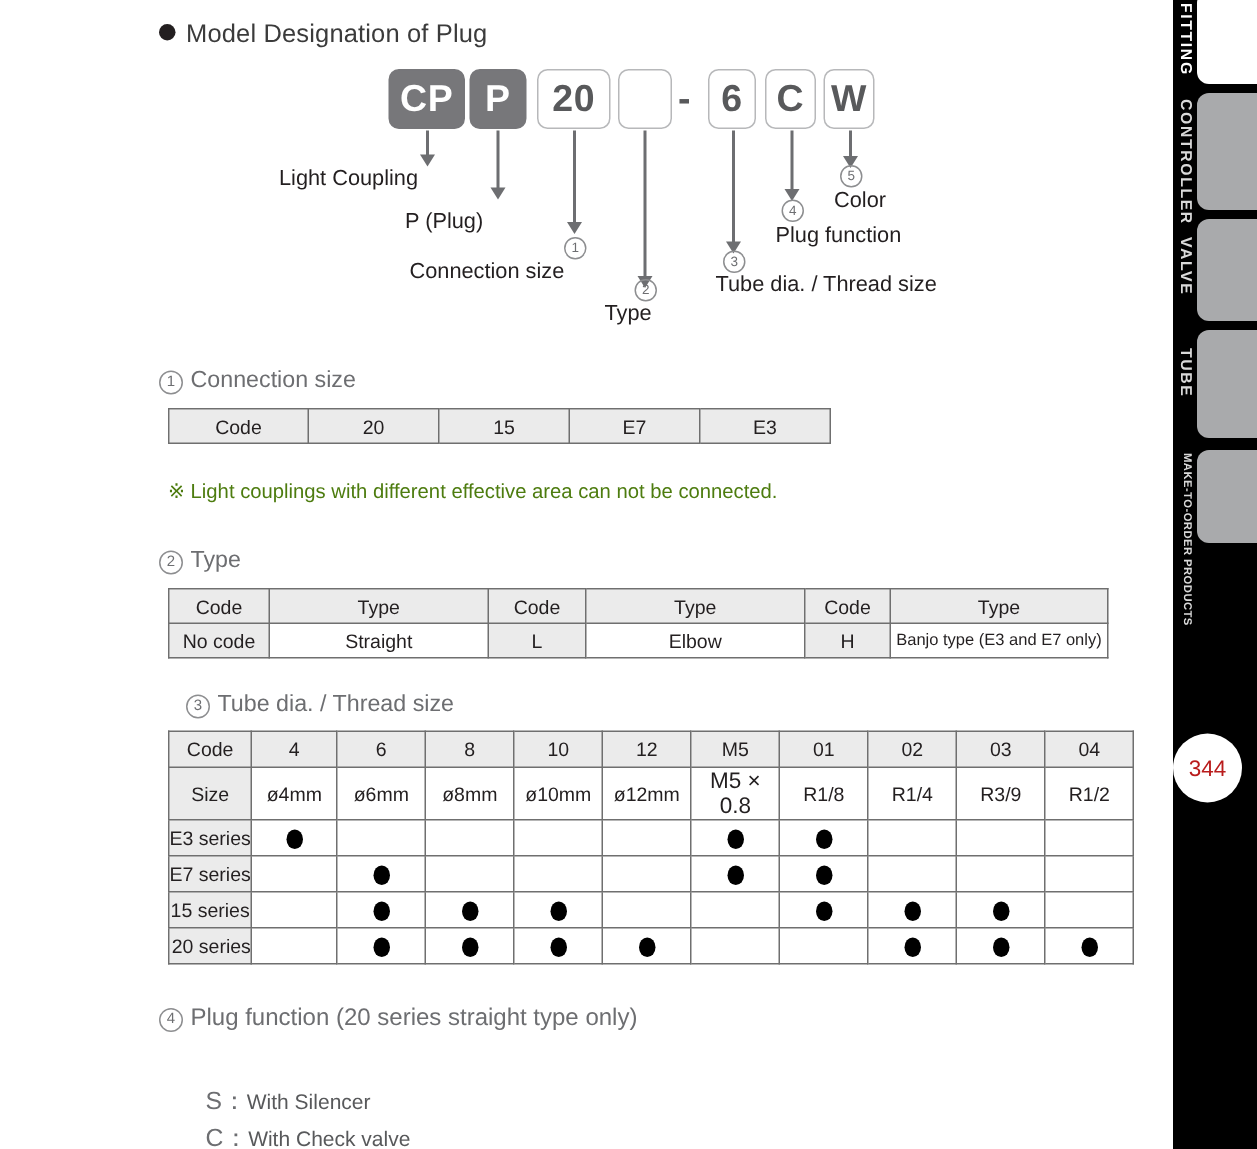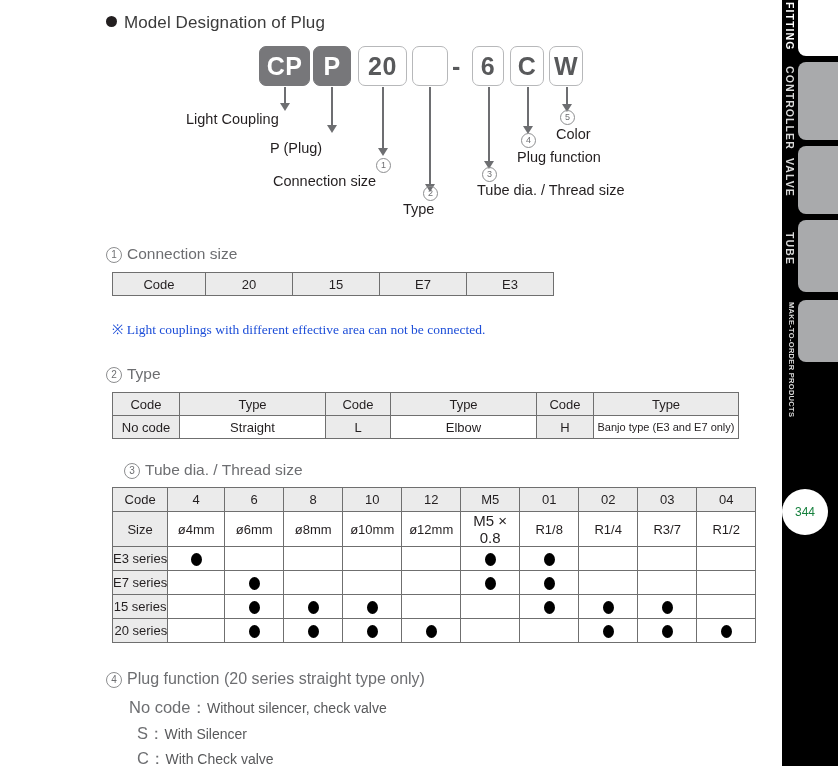--- a/index.html
+++ b/index.html
@@ -93,21 +93,21 @@
     padding:0;
     font-weight:normal;
     background:#ffffff;
     height:21px;
   }
   .shade{background:#ebebeb !important;}
   .bold{font-weight:bold;}
   sup{font-size:8px;vertical-align:super;}
 
   .note{
-    position:absolute;font-size:13.5px;color:#1d4ed8;white-space:nowrap;font-family:Liberation Serif, serif;
+    position:absolute;font-size:13.5px;color:#4d7c0f;white-space:nowrap;
   }
 
   
   .pf-line{position:absolute;font-size:14px;color:#58595b;white-space:nowrap;}
   .pf-key{font-size:16.5px;color:#6d6e71;}
 
   
   #sidebar{
     position:absolute;right:0;top:0;width:56px;height:766px;
     background:#000000;
@@ -132,21 +132,21 @@
   .tabtext.active{color:#ffffff;}
   .tabtext.two{
     font-size:7.5px;letter-spacing:.3px;line-height:9px;
     writing-mode:vertical-rl;
   }
   .pagebadge{
     position:absolute;
     background:#ffffff;
     border-radius:50%;
     display:flex;align-items:center;justify-content:center;
-    font-size:12px;color:#15803d;font-weight:normal;
+    font-size:15px;color:#b91c1c;font-weight:normal;
   }
 </style>
 </head>
 <body>
 
 <div id="page">
 
   <div class="sec-head" style="left:106px;top:13px;">
     <span class="bullet"></span><span>Model Designation of Plug</span>
   </div>
@@ -272,21 +272,21 @@
     <tr>
       <td class="shade" style="height:23px;">Size</td>
       <td>ø4mm</td>
       <td>ø6mm</td>
       <td>ø8mm</td>
       <td>ø10mm</td>
       <td>ø12mm</td>
       <td style="font-size:15px;">M5 × 0.8</td>
       <td>R1/8</td>
       <td>R1/4</td>
-      <td>R3/7</td>
+      <td>R3/9</td>
       <td>R1/2</td>
     </tr>
     </tbody>
       <tbody id="matrix-body">
         <tr>
           <td class="shade" style="height: 23px;">E3 series</td>
           <td><span style="display: inline-block; width: 11px; height: 13px; border-radius: 50%; background: rgb(0, 0, 0); vertical-align: middle;"></span></td>
           <td></td>
           <td></td>
           <td></td>
@@ -336,23 +336,20 @@
           <td><span style="display: inline-block; width: 11px; height: 13px; border-radius: 50%; background: rgb(0, 0, 0); vertical-align: middle;"></span></td>
           <td><span style="display: inline-block; width: 11px; height: 13px; border-radius: 50%; background: rgb(0, 0, 0); vertical-align: middle;"></span></td>
         </tr>
       </tbody>
   </table>
 
   <div class="num-head" style="left:106px;top:670px;font-size:16px;">
     <span class="circnum">4</span><span>Plug function (20 series straight type only)</span>
   </div>
 
-  <div class="pf-line" style="left:129px;top:697px;">
-    <span class="pf-key">No code</span><span class="pf-key">：</span><span>Without silencer, check valve</span>
-  </div>
   <div class="pf-line" style="left:137px;top:723px;">
     <span class="pf-key">S</span><span class="pf-key">：</span><span>With Silencer</span>
   </div>
   <div class="pf-line" style="left:137px;top:748px;">
     <span class="pf-key">C</span><span class="pf-key">：</span><span>With Check valve</span>
   </div>
 
 </div>
 
 <div id="sidebar">

